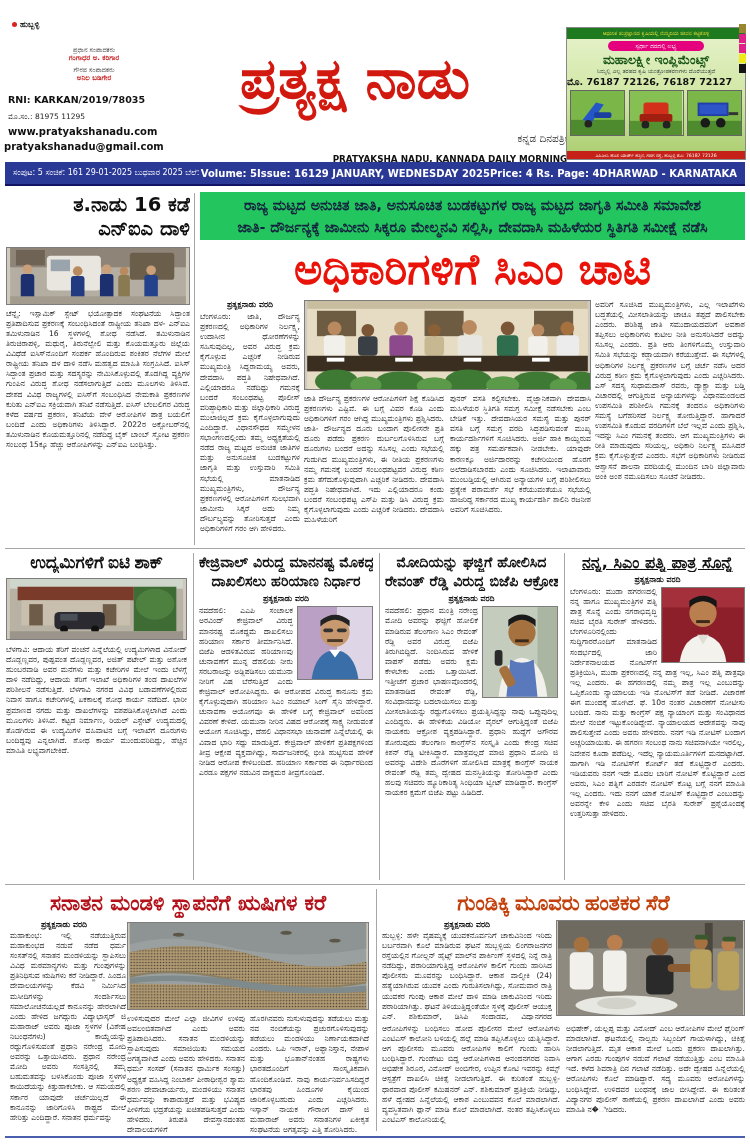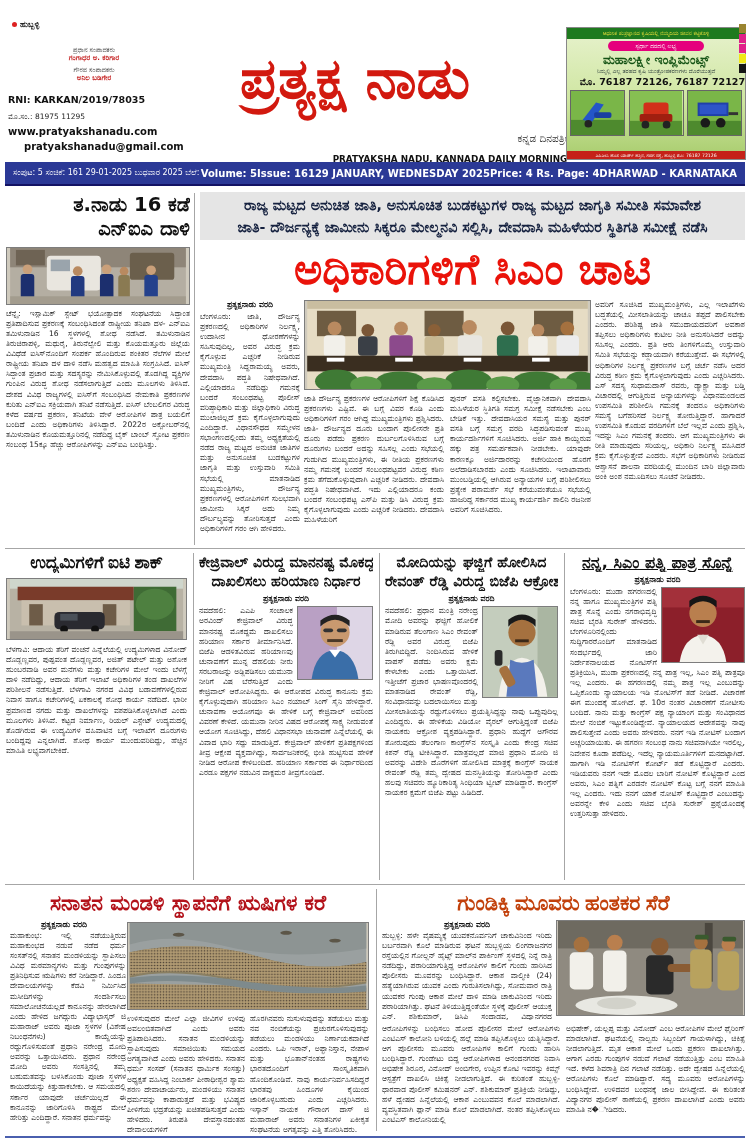--- a/index.html
+++ b/index.html
@@ -16,36 +16,36 @@
 
 
 #masthead-city{left:12px;top:20px;font-size:8px;font-weight:bold;color:#222;}
 .red-dot{display:inline-block;width:5px;height:5px;border-radius:50%;background:#d22;margin-right:3px;}
 #editors{left:26px;top:42px;width:136px;text-align:center;}
 #editors .role{font-size:6.5px;color:#444;margin-top:4px;}
 #editors .ename{font-size:7px;font-weight:bold;color:#c42020;}
 #rni{left:8px;top:94px;font-size:9.5px;font-weight:bold;color:#111;}
 #phone{left:8px;top:112px;font-size:7.5px;color:#222;}
 #web{left:8px;top:126px;font-size:10px;font-weight:bold;color:#111;}
-#email{left:24px;top:141px;font-size:10px;font-weight:bold;color:#111;}
+#email{left:4px;top:141px;font-size:10px;font-weight:bold;color:#111;}
 #paper-title{left:140px;top:26px;width:430px;height:106px;font-size:56px;font-weight:bold;
   color:#d2190f;text-align:center;line-height:106px;white-space:nowrap;overflow:hidden;}
 #subtitles{left:330px;top:132px;width:240px;text-align:center;}
 #subtitles .kn{font-size:10.5px;color:#333;text-align:right;}
 #subtitles .en{font-size:8.8px;font-weight:bold;color:#111;margin-top:9px;}
 
 
 #ad{left:566px;top:27px;width:180px;height:133px;border:1px solid #888;
   background:linear-gradient(180deg,#e7f2cd 0%,#cfe6a1 55%,#a8cc6d 100%);overflow:hidden;}
 #ad .strip-top{background:#1e7a1e;color:#ffe93d;font-size:5.4px;text-align:center;padding:2px 1px;white-space:nowrap;overflow:hidden;}
 #ad .ribbon{width:96px;margin:2px auto 1px;background:#e5007d;color:#fff;font-size:6px;
   text-align:center;border-radius:6px;padding:1px 0;white-space:nowrap;overflow:hidden;}
 #ad .ad-title{font-size:12.5px;font-weight:bold;color:#145214;text-align:center;white-space:nowrap;overflow:hidden;}
 #ad .ad-line2{font-size:5.8px;color:#233;text-align:center;white-space:nowrap;overflow:hidden;padding:0 2px;}
-#ad .ad-phone{font-size:9.5px;font-weight:bold;color:#101010;text-align:right;margin-top:1px;white-space:nowrap;overflow:hidden;}
+#ad .ad-phone{font-size:9.5px;font-weight:bold;color:#101010;text-align:left;margin-top:1px;white-space:nowrap;overflow:hidden;}
 #ad .thumbs{display:flex;justify-content:space-between;padding:2px 3px 0;}
 #ad .thumb{width:55px;height:46px;border:1px solid #666;overflow:hidden;}
 #ad .strip-bottom{position:absolute;left:0;right:0;bottom:0;background:#c52118;color:#fff;
   font-size:4.6px;text-align:center;padding:1.5px 1px;white-space:nowrap;overflow:hidden;}
 
 
 #regmarks{left:739px;top:24px;width:8px;}
 #regmarks div{width:7px;height:9px;margin-bottom:1px;}
 
 
@@ -56,21 +56,21 @@
 #datebar .en{font-size:10px;font-weight:bold;white-space:nowrap;}
 
 
 #nia{left:6px;top:193px;width:184px;}
 #nia .headline{font-size:19.5px;font-weight:bold;color:#101010;text-align:right;line-height:1.25;white-space:nowrap;overflow:hidden;}
 #nia-photo{height:58px;margin-top:5px;}
 #nia .body-text{height:228px;margin-top:4px;}
 #vr-top{left:194px;top:193px;height:352px;}
 
 #lead{left:200px;top:192px;width:545px;}
-#lead .kickers{background:#e5e5e5;padding:2px 0;}
+#lead .kickers{background:#22c55e;padding:2px 0;}
 #lead .kicker{font-size:14.2px;font-weight:bold;color:#15213f;text-align:center;line-height:1.55;white-space:nowrap;overflow:hidden;}
 #lead .headline{font-size:43px;font-weight:bold;color:#ea130a;text-align:center;height:58px;line-height:58px;white-space:nowrap;overflow:hidden;}
 .lead-article{position:relative;height:244px;margin-top:2px;}
 .lead-byline{position:absolute;left:0;top:0;width:100px;}
 .lead-col1{position:absolute;left:0;top:12px;width:100px;height:232px;}
 #lead-photo{position:absolute;left:104px;top:0;width:287px;height:90px;}
 .lead-under1{position:absolute;left:104px;top:94px;width:140px;height:150px;}
 .lead-under2{position:absolute;left:250px;top:94px;width:141px;height:150px;}
 .lead-col4{position:absolute;left:395px;top:0;width:150px;height:244px;}
 

